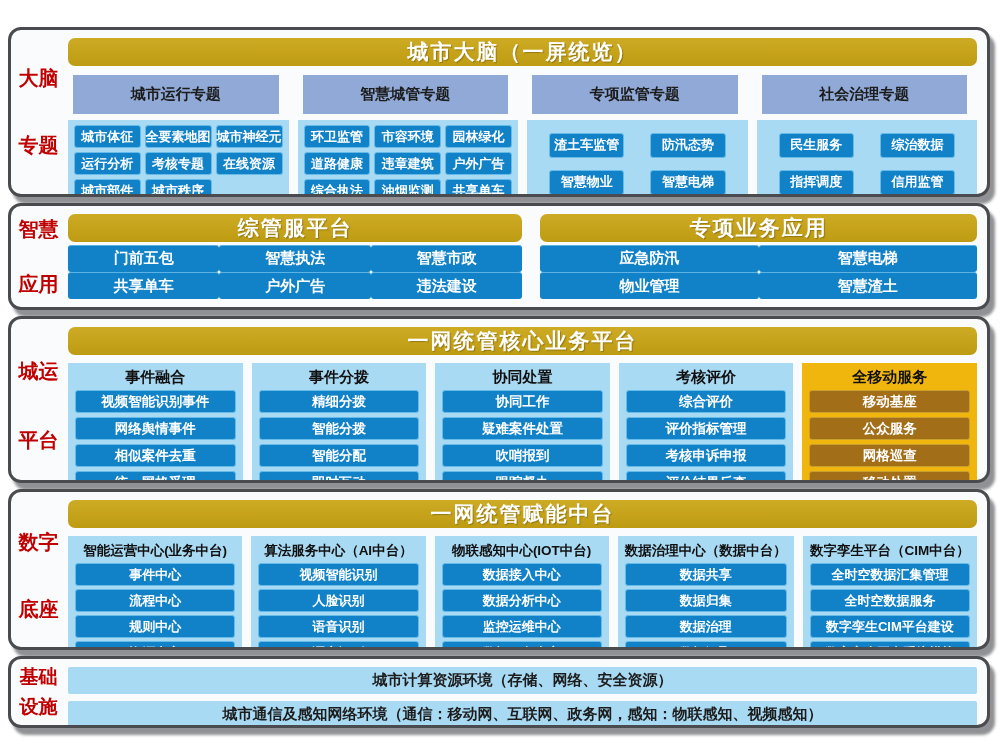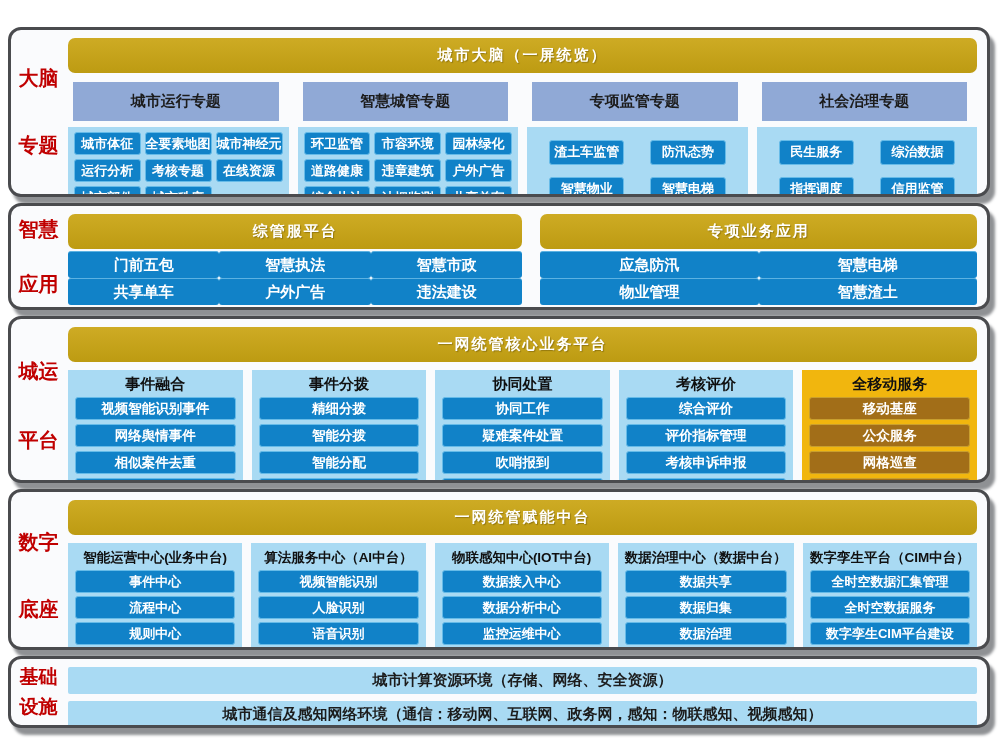--- a/index.html
+++ b/index.html
@@ -28,24 +28,24 @@
   }
   .s1 .side { gap:40px; }
   .s2 .side { gap:28px; }
   .s3 .side { gap:42px; padding-top:12px; }
   .s4 .side { gap:40px; padding-top:12px; }
   .s5 .side { gap:4px; font-size:19px; }
 
   .content { flex:1; padding:8px 10px 7px 2px; display:flex; flex-direction:column; }
 
   .gold-bar {
-    height:35px; flex:none;
+    height:28px; flex:none;
     background:linear-gradient(#ceab24,#bd9b12);
     border-radius:7px;
-    color:#ffffff; font-weight:bold; font-size:15px; letter-spacing:2px;
+    color:#ffffff; font-weight:bold; font-size:21px; letter-spacing:2px;
     display:flex; align-items:center; justify-content:center;
     text-shadow:1px 1px 1px rgba(90,70,0,0.45);
   }
 
   
   .s1-groups { flex:1; display:flex; gap:9px; margin-top:9px; }
   .group { flex:1; display:flex; flex-direction:column; }
   .blue-header {
     height:39px; flex:none; margin:0 10px 6px 5px;
     background:#90a9d6; color:#1c1c1c; font-weight:bold; font-size:15px;

